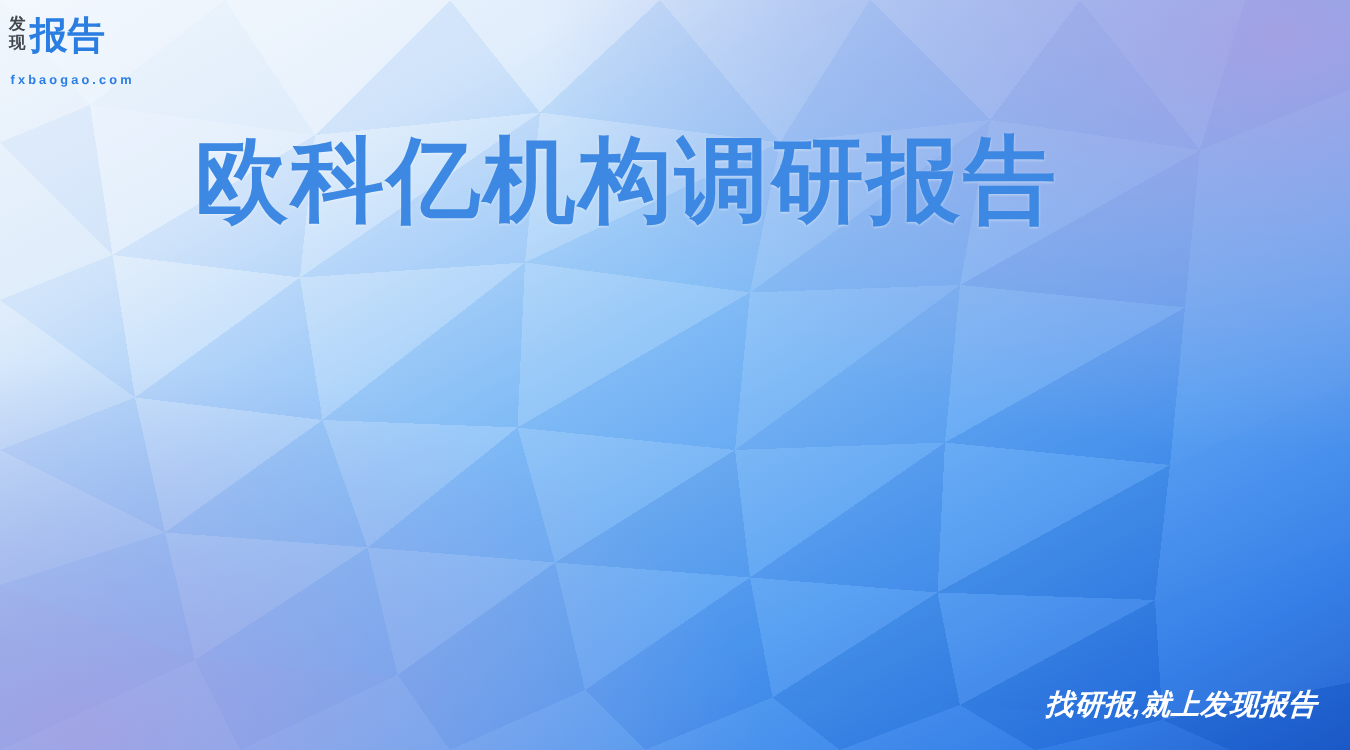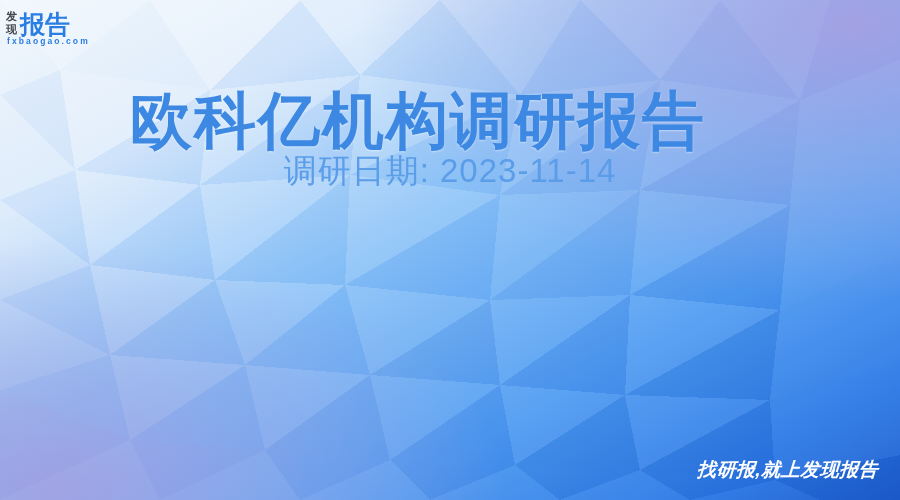--- a/index.html
+++ b/index.html
@@ -62,21 +62,21 @@
     font-size: 25px;
     font-weight: 700;
     color: #2a7de1;
     letter-spacing: 0px;
     line-height: 28px;
     white-space: nowrap;
   }
   .logo-url {
     position: absolute;
     left: 7px;
-    top: 36px;
+    top: 48px;
     font-size: 8.5px;
     font-weight: 700;
     color: #2a7de1;
     letter-spacing: 2.1px;
     white-space: nowrap;
   }
 
   
   #title-block {
     position: absolute;
@@ -248,17 +248,16 @@
         <span>现</span>
       </span>
       <span class="logo-main">报告</span>
     </div>
   </div>
   <div class="logo-url">fxbaogao.com</div>
 
   <div id="title-block">
     <div id="main-title">欧科亿机构调研报告</div>
   </div>
-  <div id="sub-title">调研日期: 2023-11-14</div>
 
   <div id="footer-slogan">找研报,就上发现报告</div>
 
 </div>
 
 </body></html>

